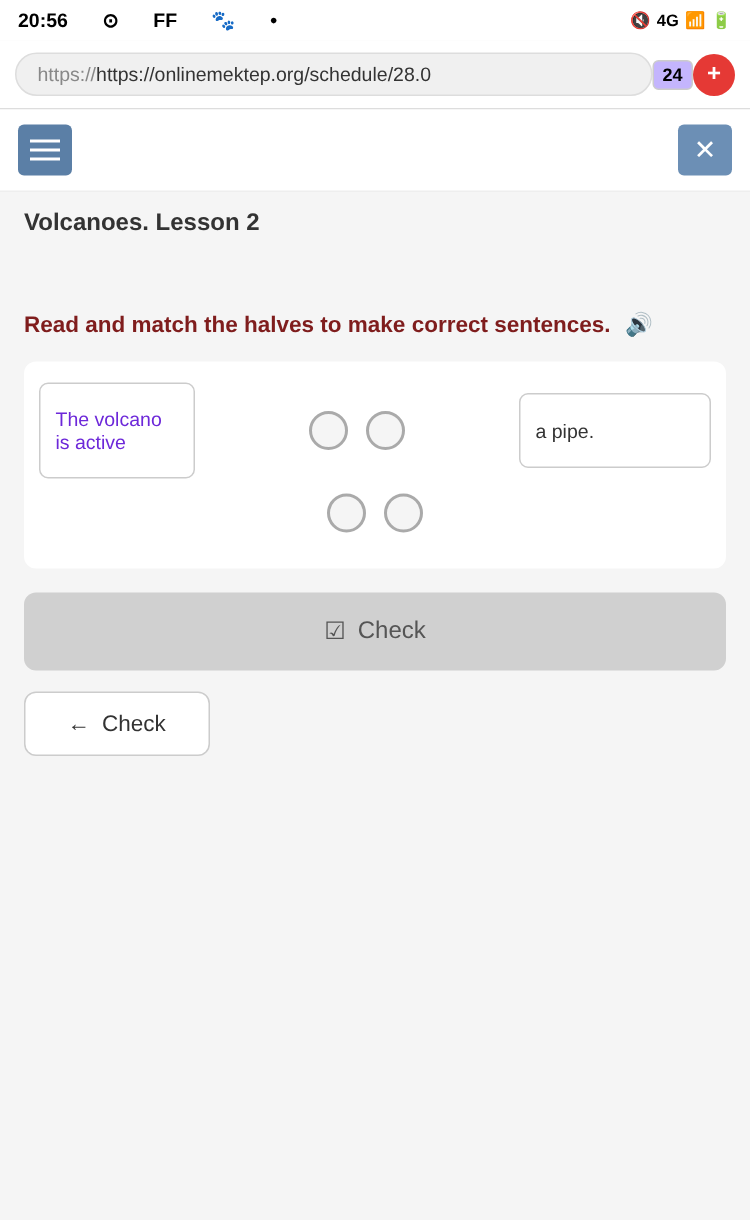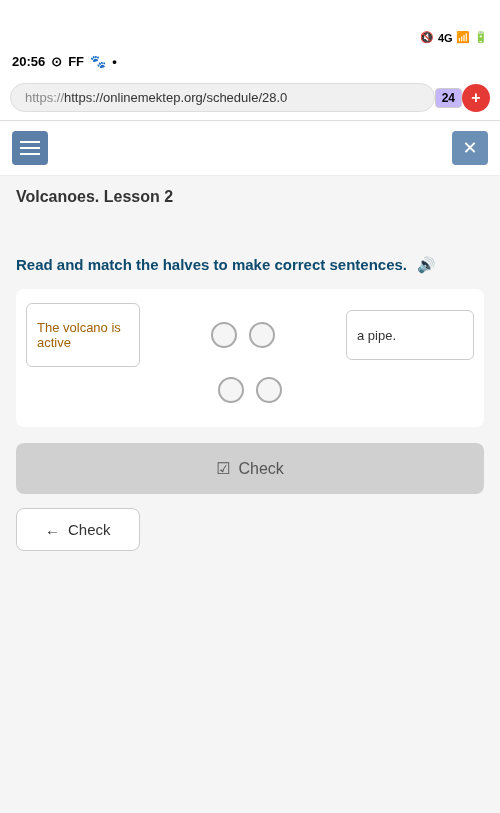--- a/index.html
+++ b/index.html
@@ -15,21 +15,21 @@
     
     .status-bar {
       background: #fff;
       display: flex;
       justify-content: space-between;
       align-items: center;
       padding: 6px 12px;
       font-size: 13px;
       font-weight: bold;
     }
-    .status-left { display: flex; align-items: center; gap: 6px; margin-top: 48px; }
+    .status-left { display: flex; align-items: center; gap: 23px; }
     .status-right { display: flex; align-items: center; gap: 4px; font-size: 11px; }
 
     
     .url-bar {
       background: #fff;
       padding: 8px 10px;
       display: flex;
       align-items: center;
       gap: 0;
       border-bottom: 1px solid #ddd;
@@ -115,21 +115,21 @@
     .lesson-title {
       font-size: 16px;
       font-weight: bold;
       color: #333;
       margin-bottom: 10px;
     }
 
     .instruction {
       font-size: 15px;
       font-weight: bold;
-      color: #0c4a6e;
+      color: #7f1d1d;
       margin-bottom: 14px;
       line-height: 1.4;
       margin-top: 48px;
     }
     .sound-icon {
       display: inline-flex;
       align-items: center;
       justify-content: center;
       margin-left: 6px;
       cursor: pointer;
@@ -150,22 +150,22 @@
       margin-bottom: 10px;
       gap: 6px;
     }
 
     .match-left-box {
       background: #fff;
       border: 1px solid #ccc;
       border-radius: 6px;
       padding: 16px 10px;
       font-size: 13px;
-      color: #a16207;
-      width: 114px;
+      color: #6d28d9;
+      width: 104px;
       min-height: 50px;
       display: flex;
       align-items: center;
     }
 
     .match-right-box {
       background: #fff;
       border: 1px solid #ccc;
       border-radius: 6px;
       padding: 8px 10px;

